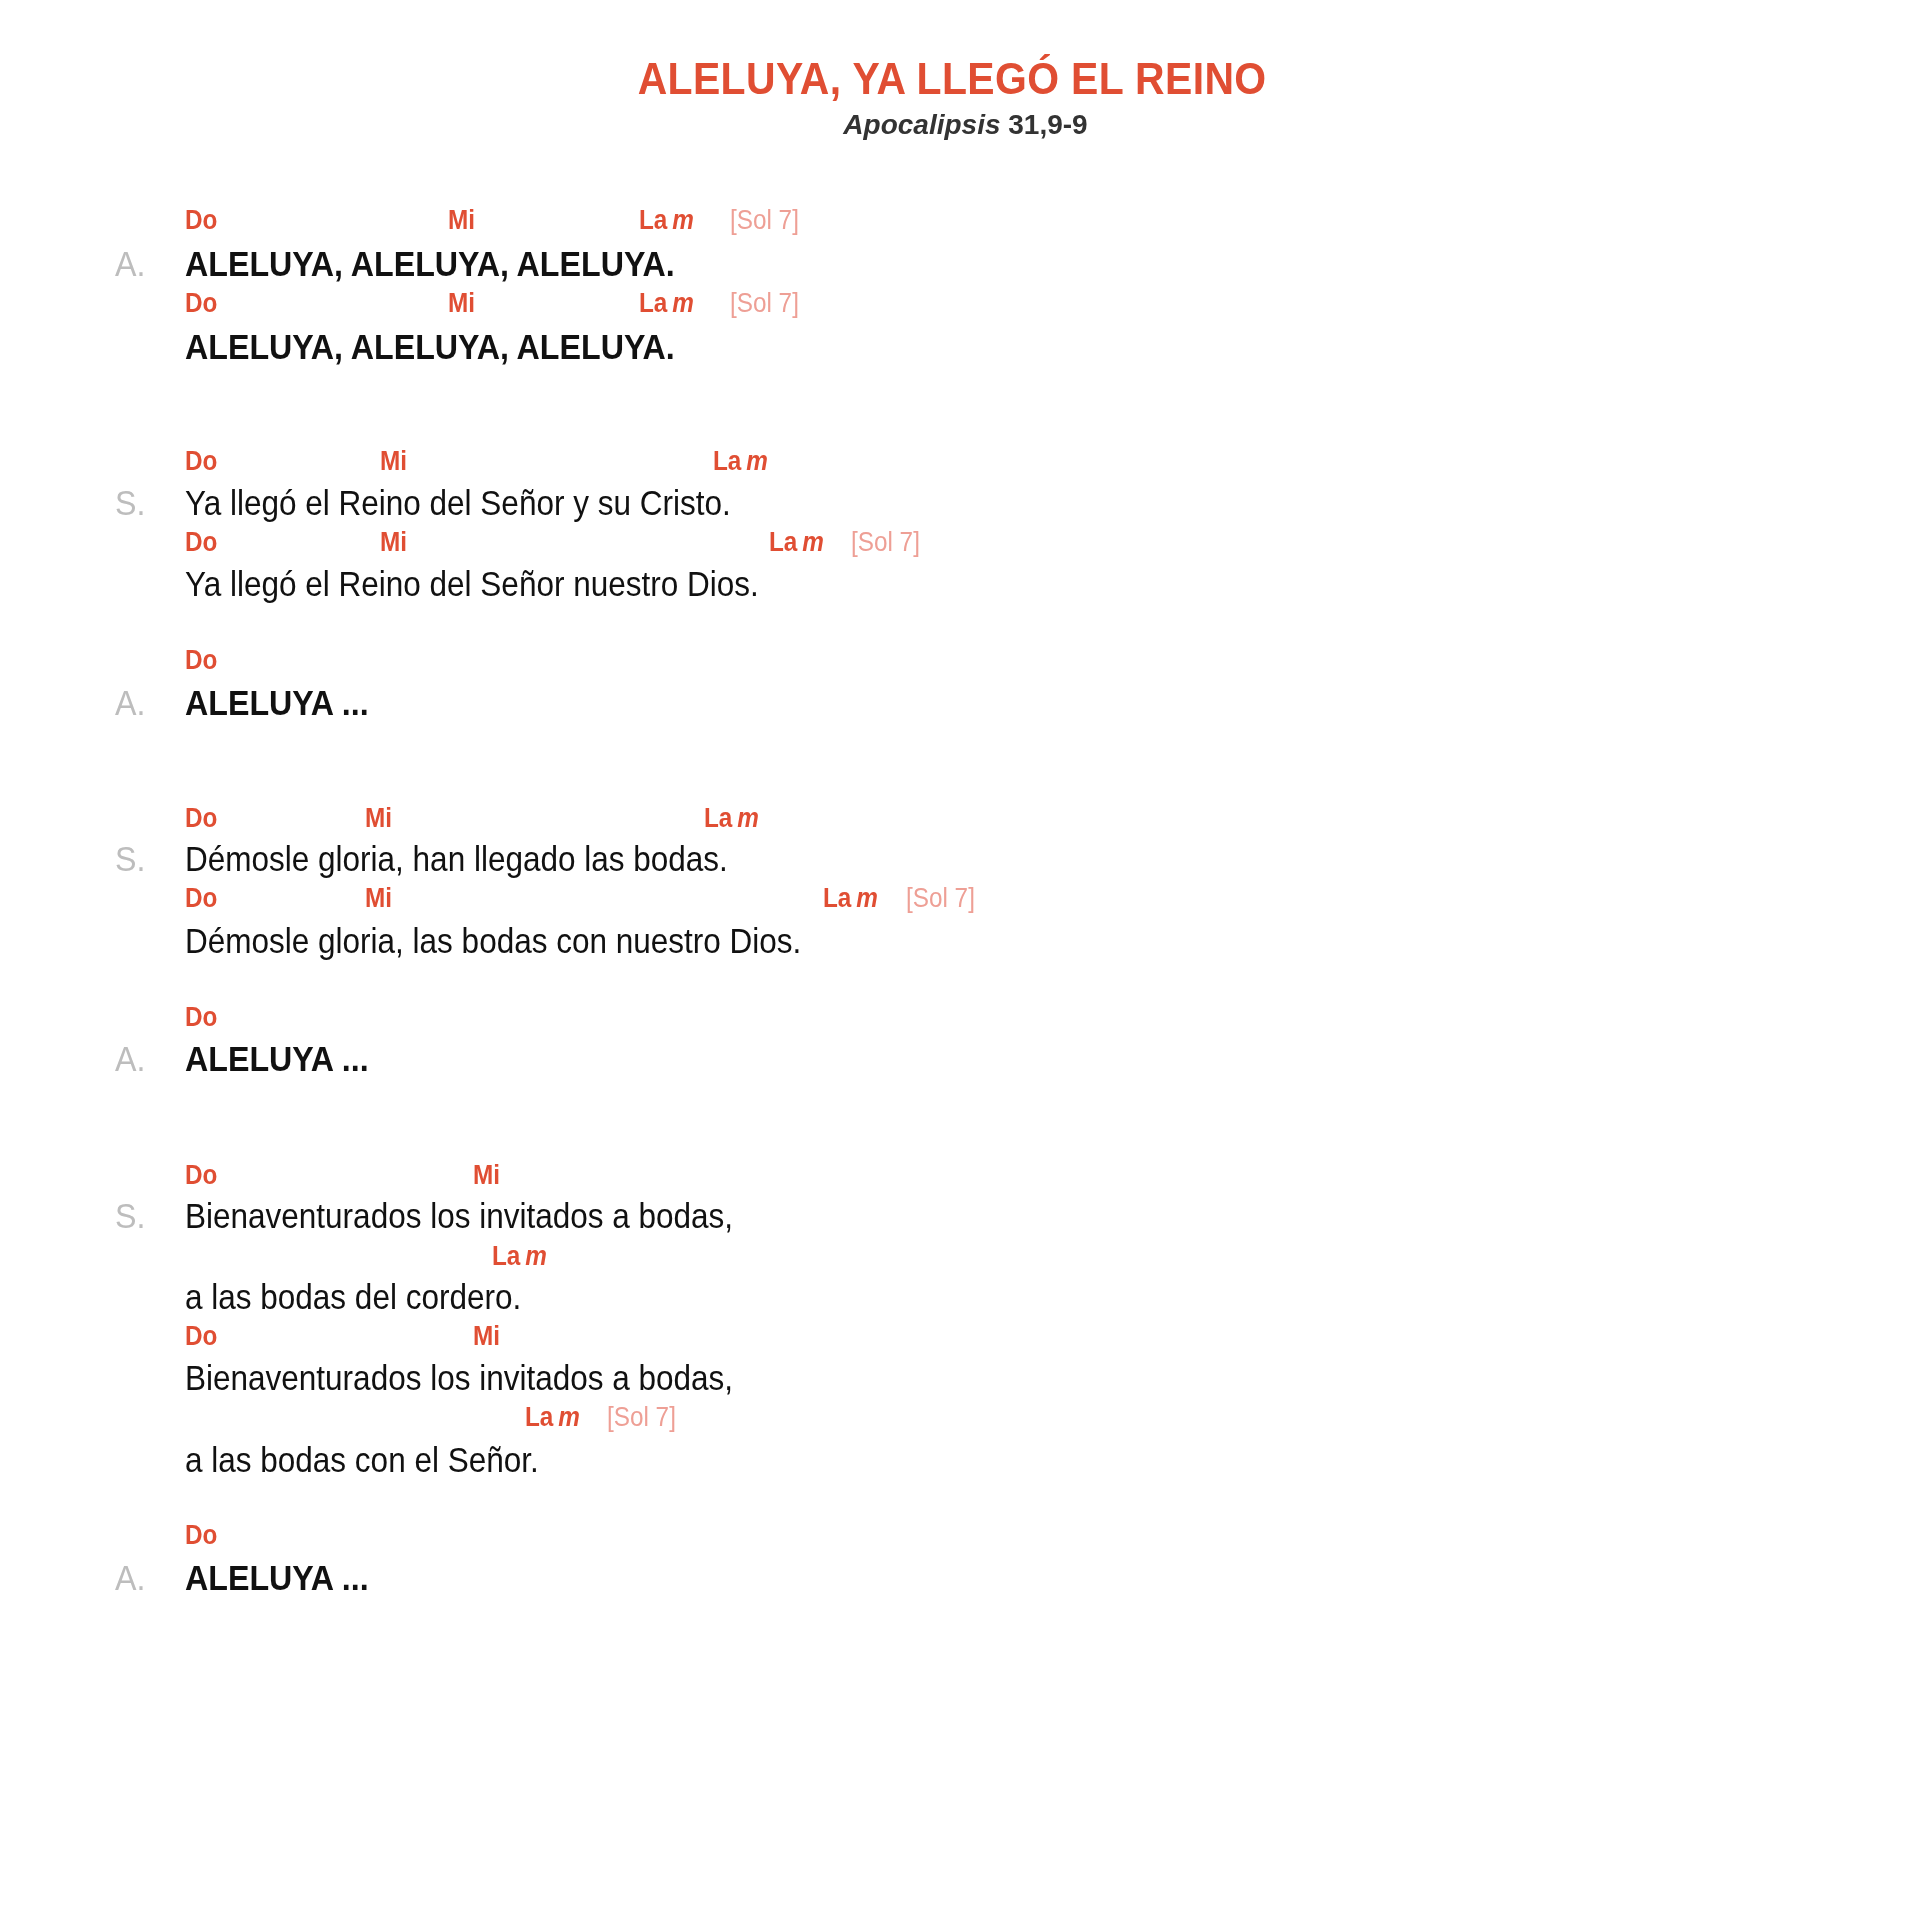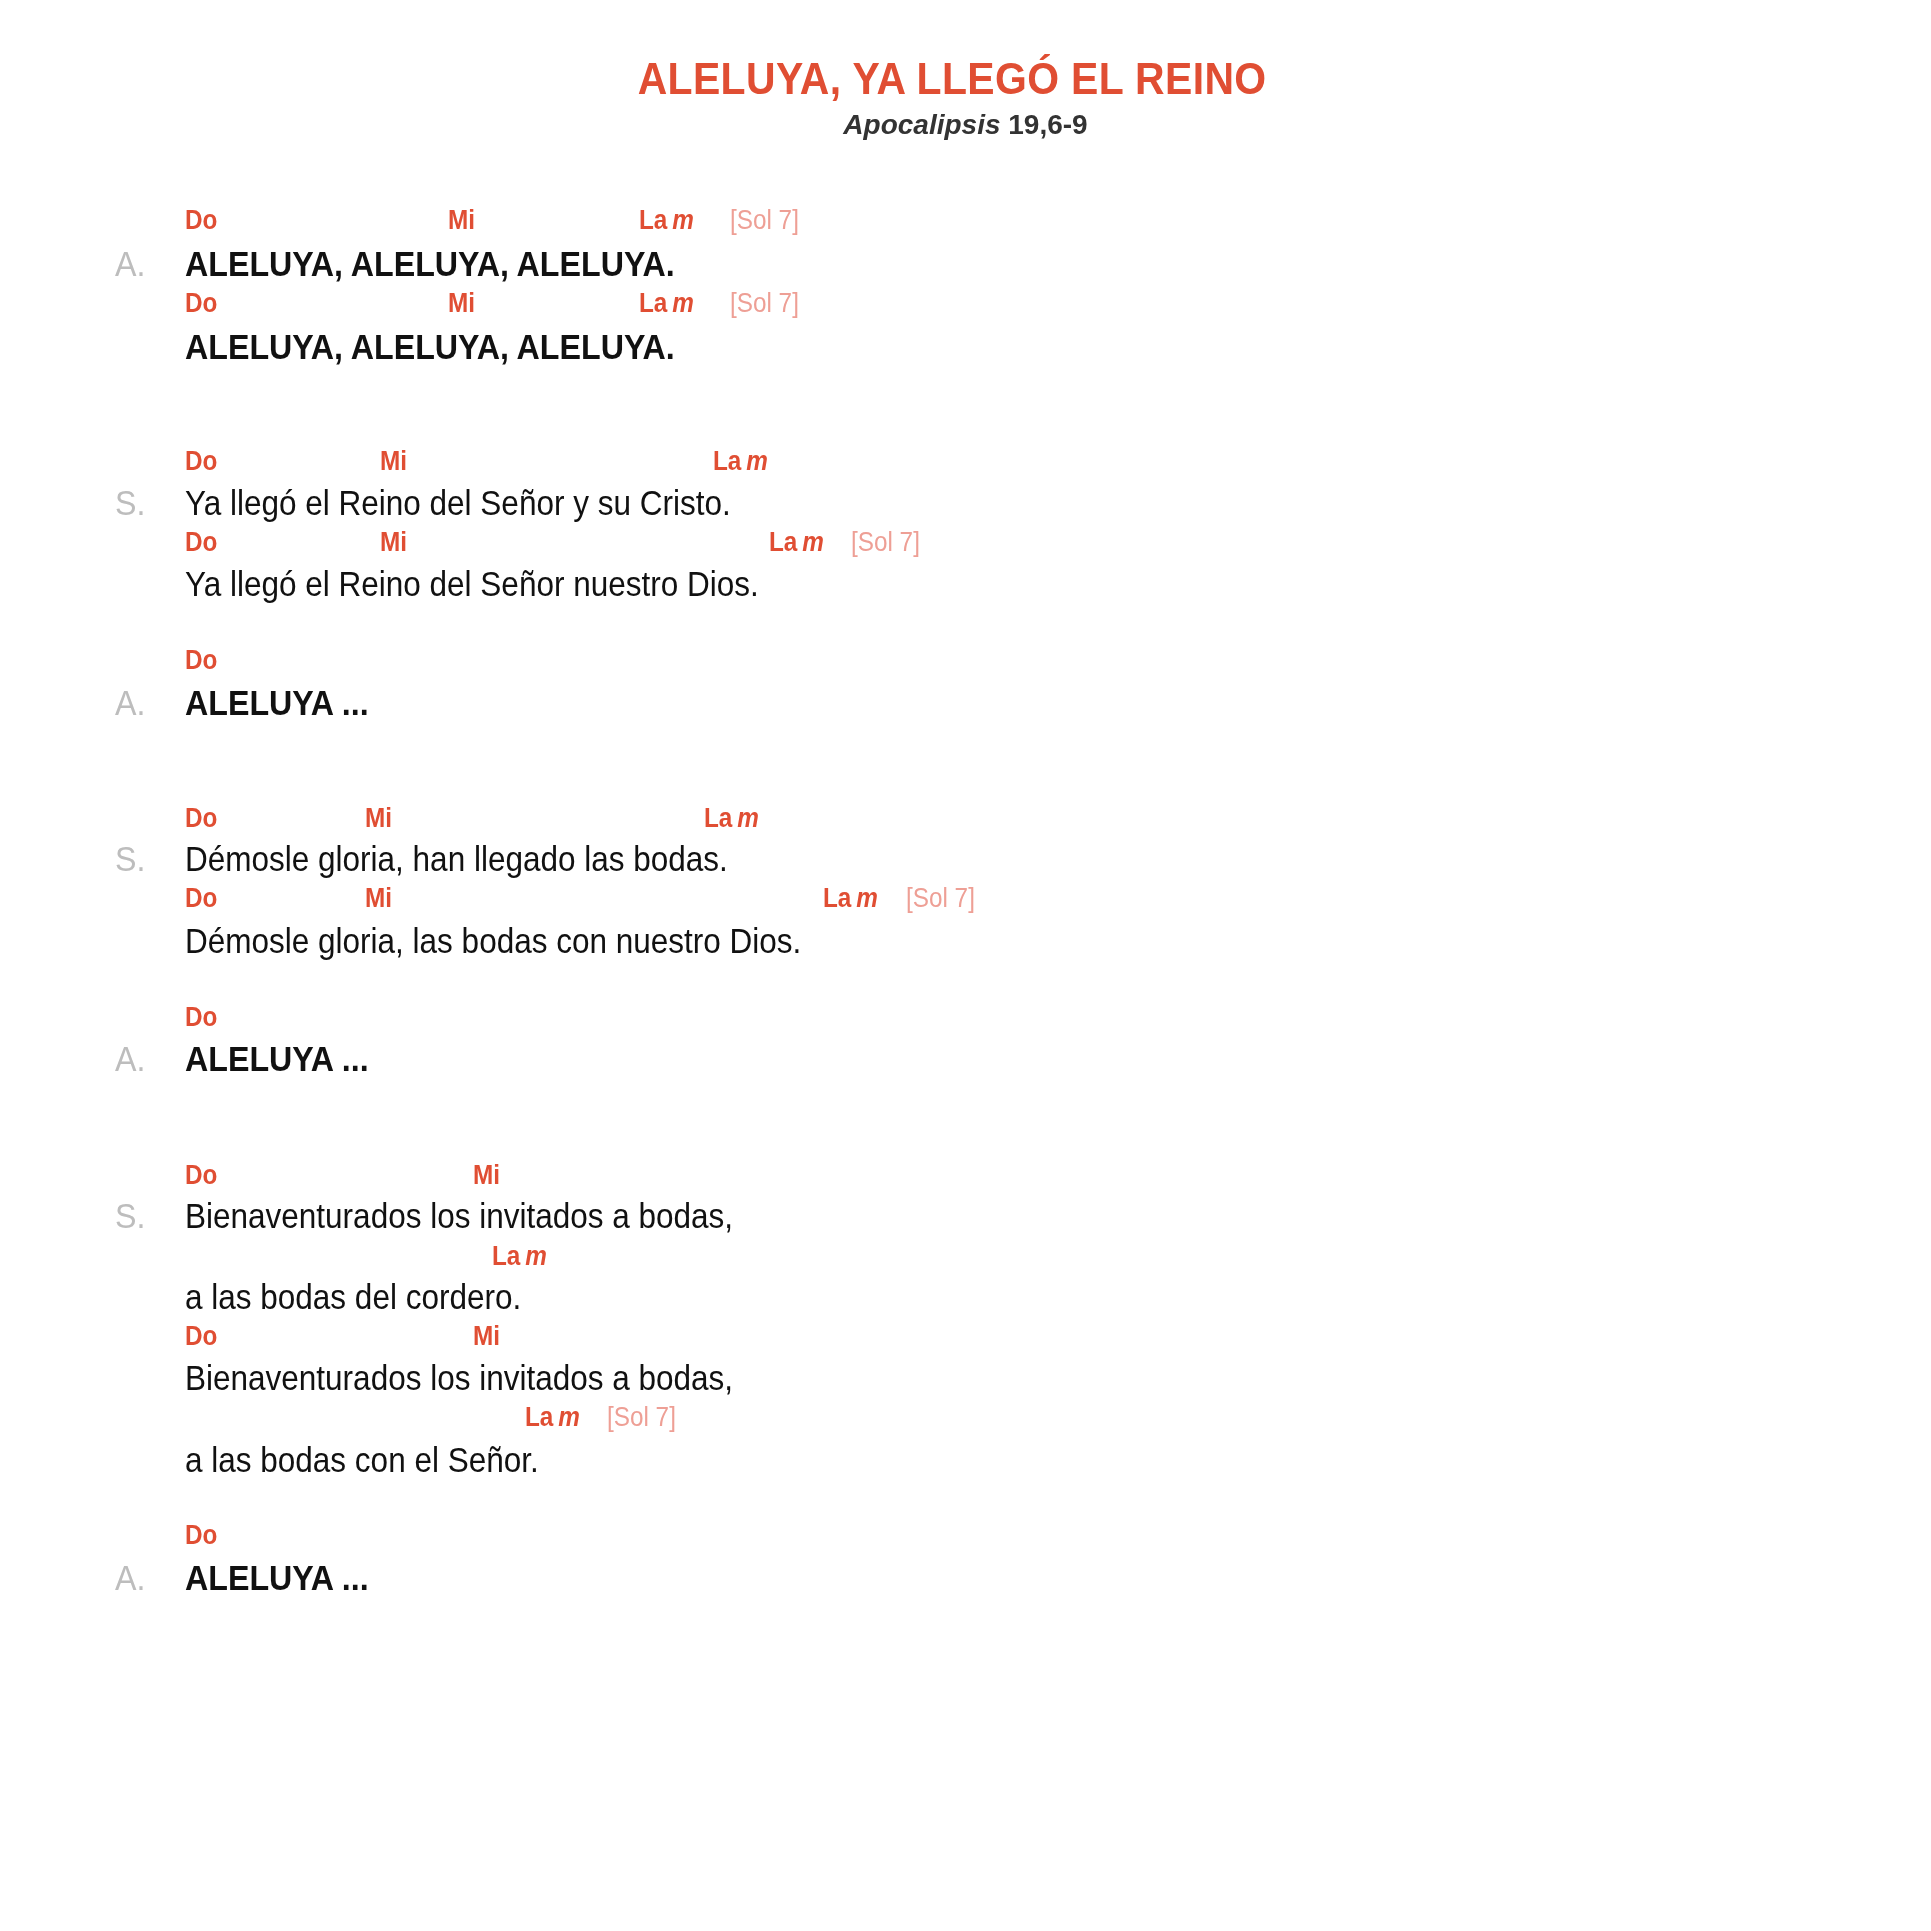--- a/index.html
+++ b/index.html
@@ -12,21 +12,21 @@
   .lyric { position: absolute; left: 185px; font-size: 35px; color: #111111; white-space: nowrap; transform-origin: left top; transform: scaleX(0.9); }
   .lyric.refrain { font-weight: bold; transform: scaleX(0.92); }
   .chord { position: absolute; font-size: 27px; font-weight: bold; color: #E04E33; white-space: nowrap; transform-origin: left top; transform: scaleX(0.9); }
   .chord .q { font-style: italic; margin-left: 5.3px; }
   .chord.opt { font-weight: normal; color: #EE9F95; }
 </style>
 </head>
 <body>
 
 <div class="title"><span>ALELUYA, YA LLEGÓ EL REINO</span></div>
-<div class="subtitle"><span class="book">Apocalipsis</span><span> 19,6-9</span></div>
+<div class="subtitle"><span class="book">Apocalipsis</span><span> 31,9-9</span></div>
 
 <div>
   <span class="chord" style="left:185px; top:205px;">Do</span>
   <span class="chord" style="left:448px; top:205px;">Mi</span>
   <span class="chord" style="left:639px; top:205px;"><span>La</span><span class="q">m</span></span>
   <span class="chord opt" style="left:730px; top:205px;">[Sol 7]</span>
   <span class="lbl" style="top:244px;">A.</span>
   <span class="lyric refrain" style="top:244px;">ALELUYA, ALELUYA, ALELUYA.</span>
 
   <span class="chord" style="left:185px; top:288px;">Do</span>

